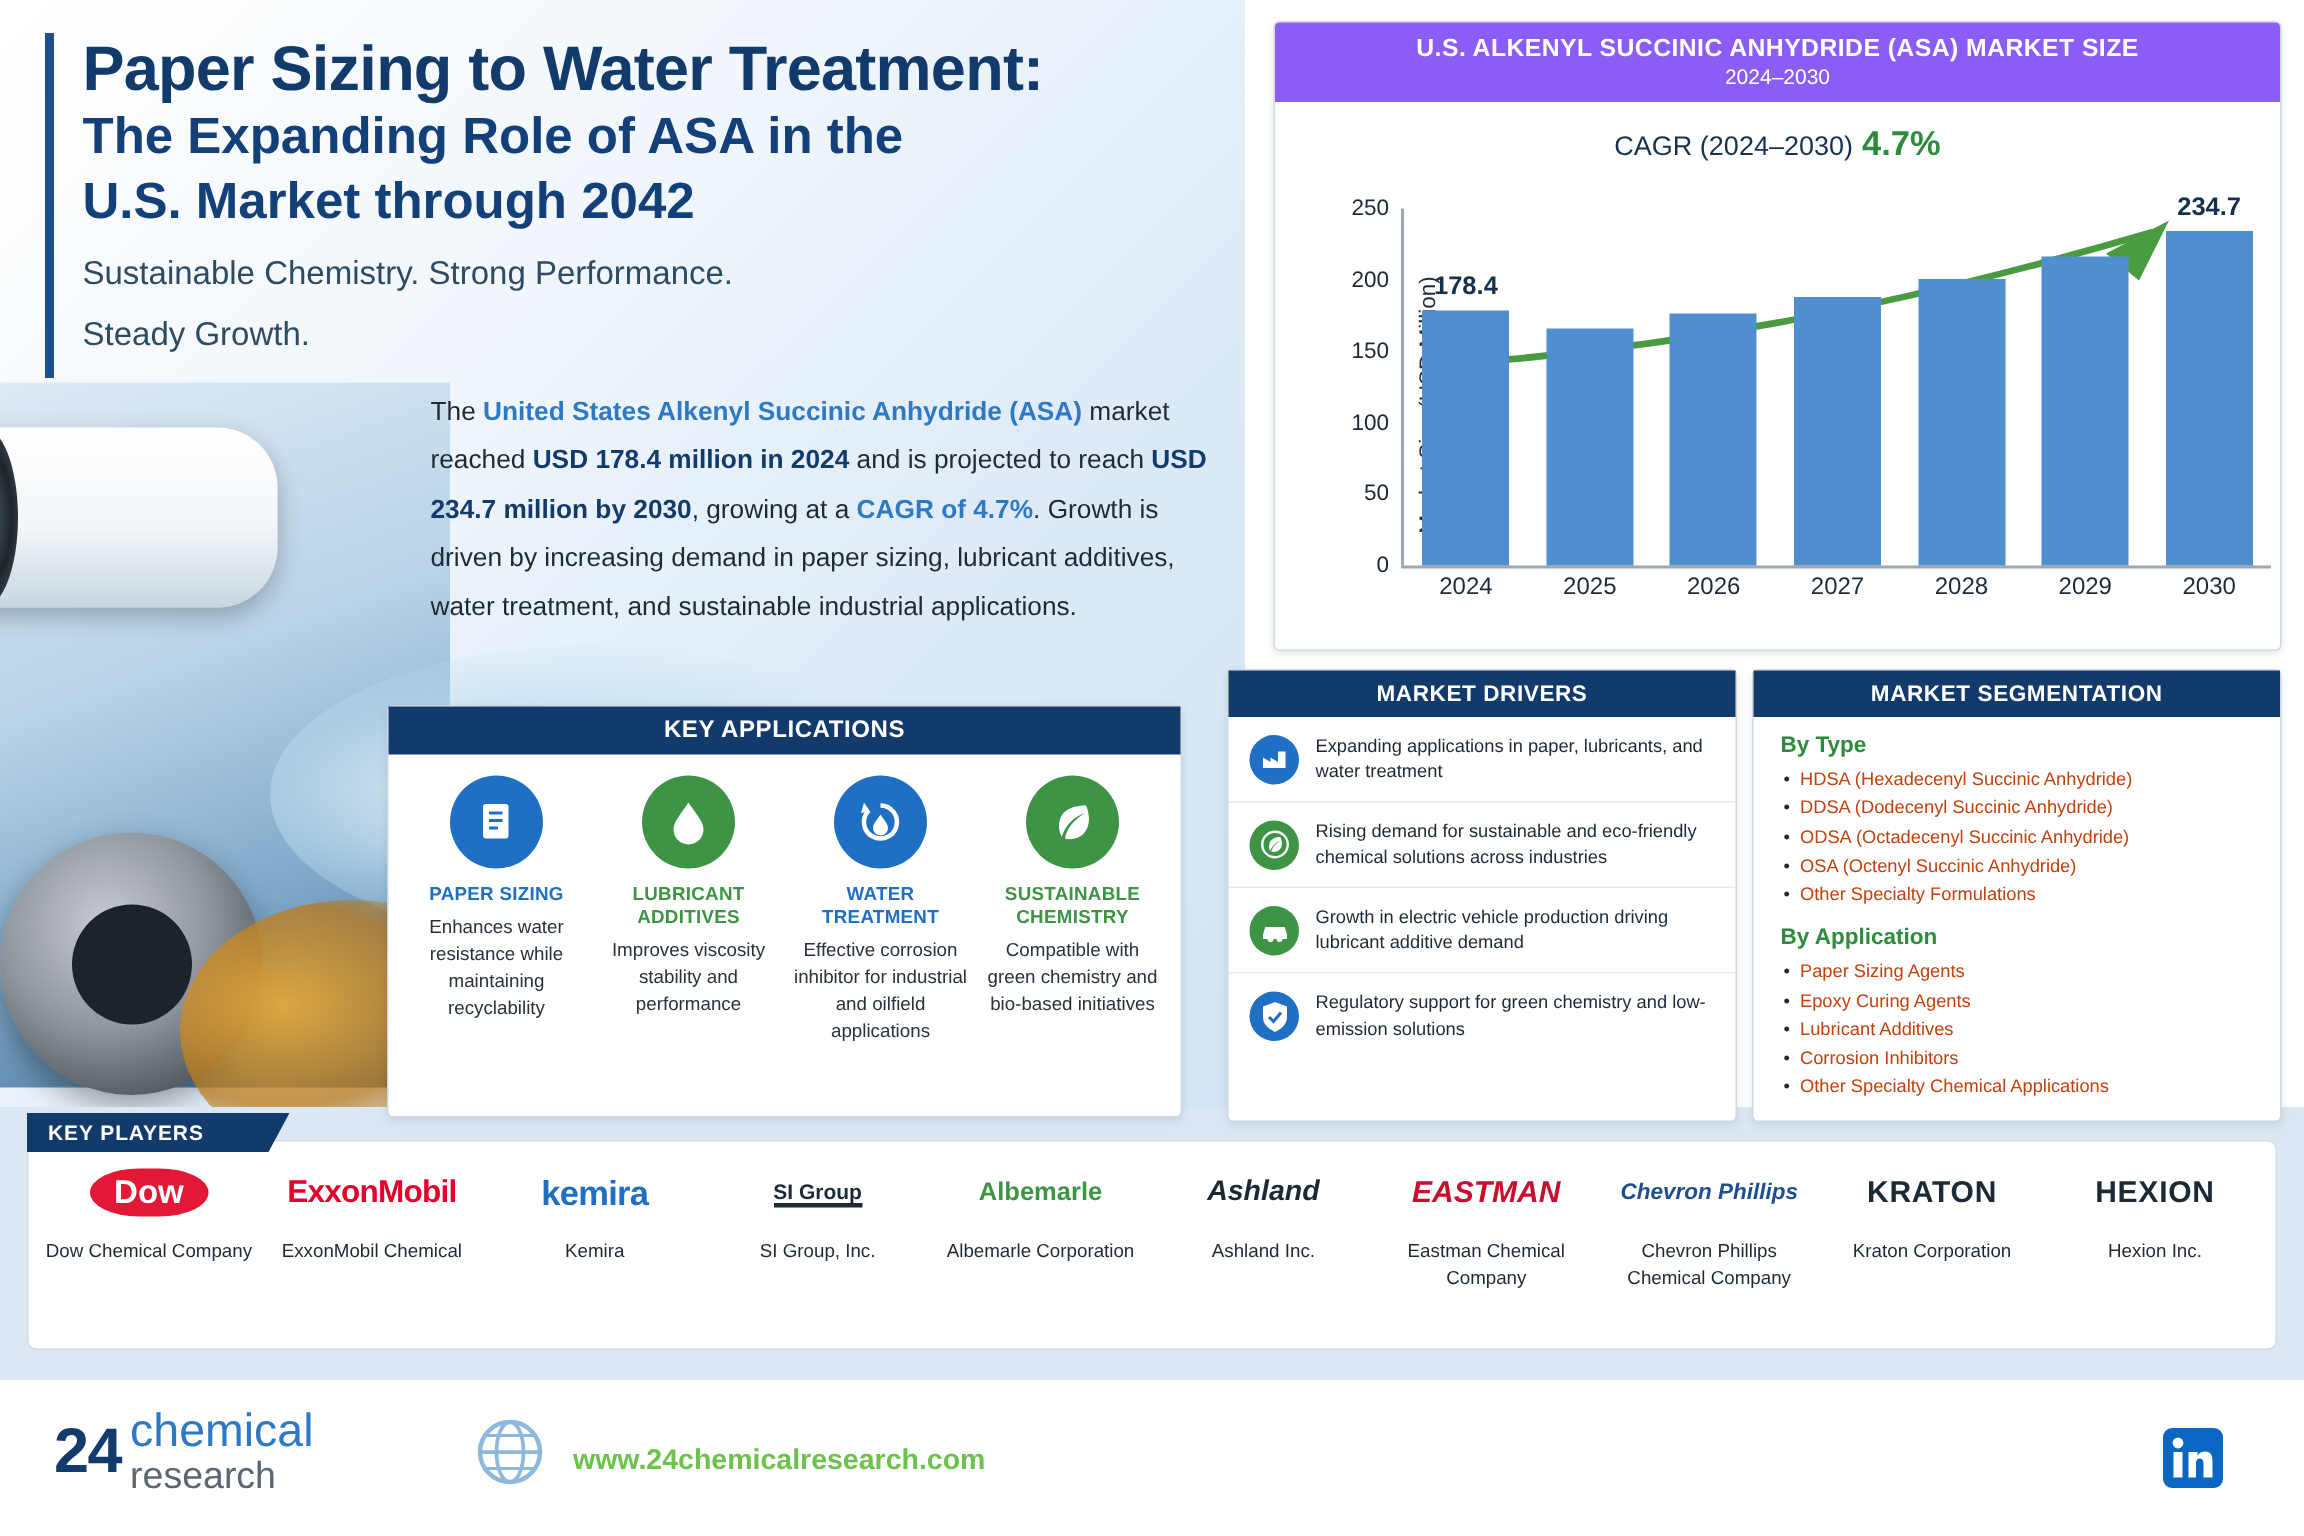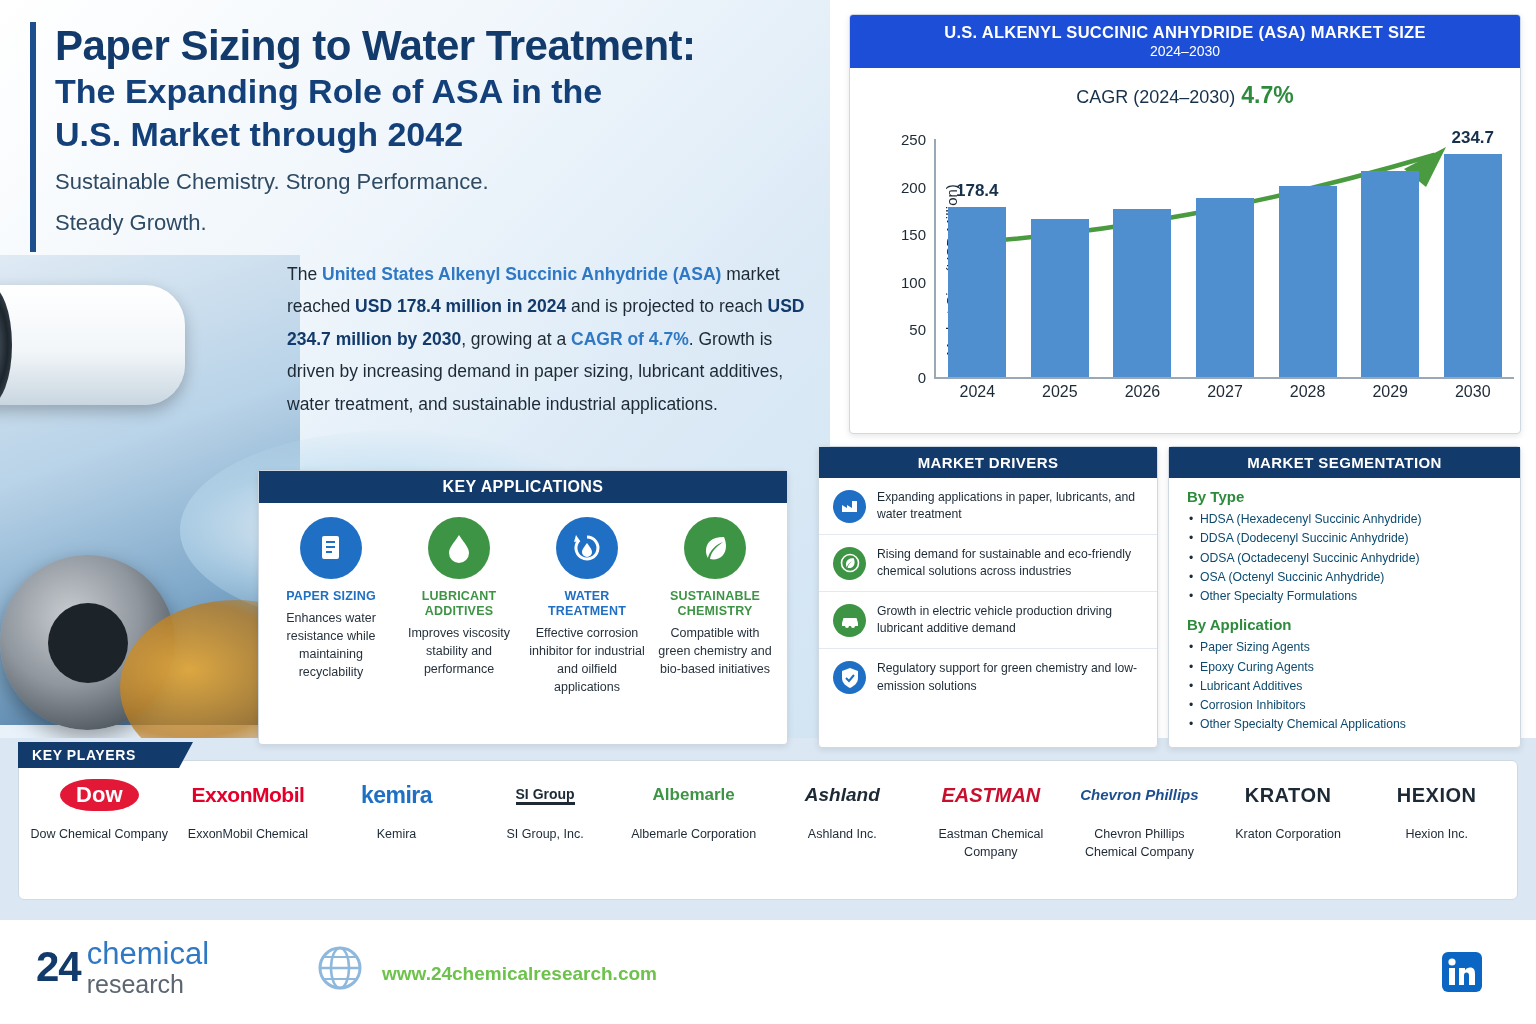--- a/index.html
+++ b/index.html
@@ -71,21 +71,21 @@
   .intro .b-blue { color:#2f78c4; font-weight:bold; }
   .intro .b-dark { color:#123a6b; font-weight:bold; }
 
   
   .chart-card {
     position:absolute; left:849px; top:14px; width:672px; height:420px;
     background:#ffffff; border:1px solid #cfd9e4; border-radius:4px;
     box-shadow:0 2px 6px rgba(0,0,0,.10); z-index:3;
   }
   .chart-head {
-    background:#1d4ed8; color:#fff; padding:8px 0 9px; text-align:center; border-radius:3px 3px 0 0;
+    background:#8b5cf6; color:#fff; padding:8px 0 9px; text-align:center; border-radius:3px 3px 0 0;
   }
   .chart-head .ch1 { font-size:16.5px; font-weight:bold; letter-spacing:.3px; }
   .chart-head .ch2 { font-size:14px; margin-top:1px; }
   .cagr-line { text-align:center; margin-top:14px; font-size:18px; color:#17314d; }
   .cagr-line .val { color:#2e8b3d; font-weight:bold; font-size:23px; margin-left:6px; }
 
   .plot { position:relative; margin:6px 18px 0 18px; height:310px; }
   .ylabel {
     position:absolute; left:-2px; top:50%; transform:translateY(-50%) rotate(-90deg);
     transform-origin:center; font-size:15px; color:#1d2a36; white-space:nowrap;
@@ -130,21 +130,21 @@
   
   .ms-card {
     position:absolute; left:1168px; top:446px; width:353px; height:302px;
     background:#fff; border:1px solid #cfd9e4; border-radius:4px; z-index:3;
     box-shadow:0 2px 6px rgba(0,0,0,.10);
   }
   .ms-head { background:#123a6b; color:#fff; text-align:center; font-size:15px; font-weight:bold; padding:7px 0; letter-spacing:.4px;}
   .ms-sec { padding:10px 18px 0; }
   .ms-t { font-size:15px; font-weight:bold; color:#2e8b3d; margin-bottom:5px; }
   .ms-ul { list-style:none; }
-  .ms-ul li { font-size:12.2px; color:#0c4a6e; line-height:1.58; padding-left:13px; position:relative; }
+  .ms-ul li { font-size:12.2px; color:#c2410c; line-height:1.58; padding-left:13px; position:relative; }
   .ms-ul li:before { content:"\2022"; position:absolute; left:2px; color:#1d2a36; }
 
   
   .kp-band { position:absolute; left:0; top:738px; width:1536px; height:182px; background:#dbe8f4; z-index:2; }
   .kp-tag {
     position:absolute; left:18px; top:742px; width:175px; height:26px; background:#123a6b;
     color:#fff; font-size:14px; font-weight:bold; letter-spacing:.6px;
     display:flex; align-items:center; padding-left:14px; z-index:4;
     clip-path: polygon(0 0, 100% 0, 92% 100%, 0 100%);
   }

